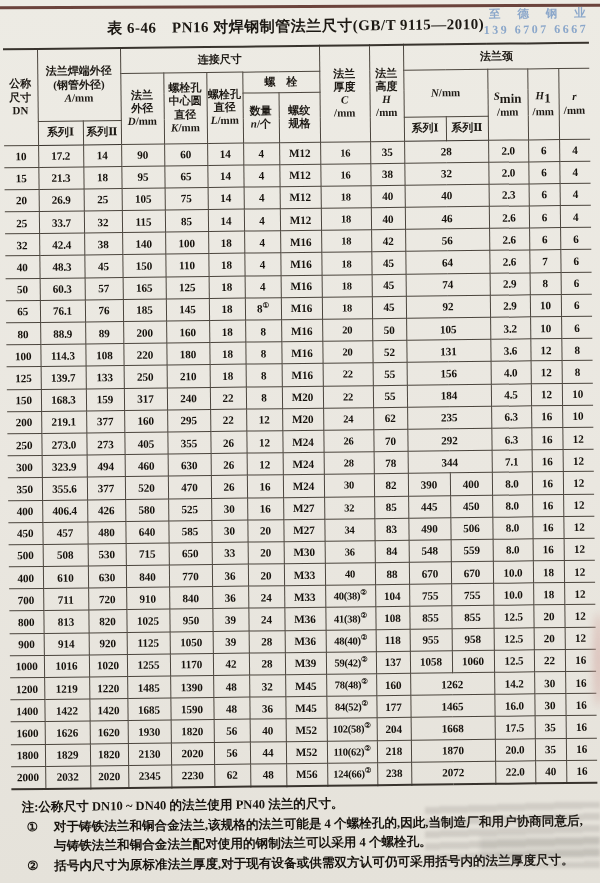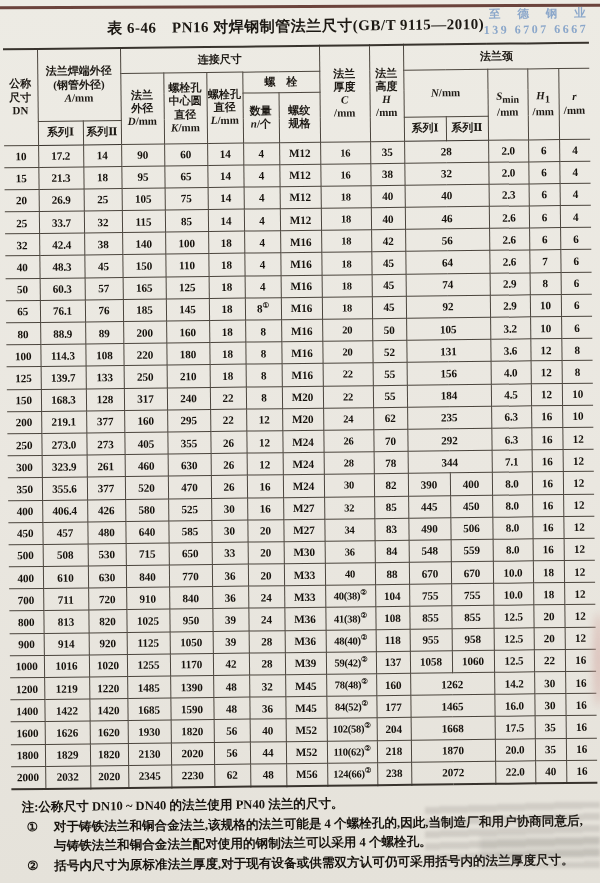--- a/index.html
+++ b/index.html
@@ -42,21 +42,21 @@
   }
   table tr > *:first-child { border-left:none; }
   table tr > *:last-child  { border-right:none; }
   thead th { font-weight:700; font-size:11px; line-height:1.2; color:#1e1a15; }
   thead tr.h1 { height:25px; }
   thead tr.h2 { height:21px; }
   thead tr.h3 { height:26px; }
   thead tr.h4 { height:24px; }
   thead tr.h4 th { border-bottom:1.5px solid #38332d; }
   thead i { font-style:italic; font-family:"Liberation Serif",serif; }
-  thead sub { font-size:10px; }
+  thead sub { font-size:13px; }
   tbody td {
     font-size:11.2px; font-weight:600; height:21.2px; color:#16120d;
     letter-spacing:-0.1px;
   }
   tbody td:nth-child(9) { font-size:10.6px; letter-spacing:-0.3px; }
   tbody sup { font-size:7.5px; vertical-align:super; line-height:0; }
 
   .notes {
     margin:8px 10px 0 17px; font-size:12.6px; font-weight:700; line-height:1.52;
     color:#17130e;
@@ -366,21 +366,21 @@
             <td>22</td>
             <td>55</td>
             <td colspan="2">156</td>
             <td>4.0</td>
             <td>12</td>
             <td>8</td>
           </tr>
           <tr>
             <td>150</td>
             <td>168.3</td>
-            <td>128</td>
+            <td>159</td>
             <td>317</td>
             <td>240</td>
             <td>22</td>
             <td>8</td>
             <td>M20</td>
             <td>22</td>
             <td>55</td>
             <td colspan="2">184</td>
             <td>4.5</td>
             <td>12</td>
@@ -414,21 +414,21 @@
             <td>26</td>
             <td>70</td>
             <td colspan="2">292</td>
             <td>6.3</td>
             <td>16</td>
             <td>12</td>
           </tr>
           <tr>
             <td>300</td>
             <td>323.9</td>
-            <td>261</td>
+            <td>494</td>
             <td>460</td>
             <td>630</td>
             <td>26</td>
             <td>12</td>
             <td>M24</td>
             <td>28</td>
             <td>78</td>
             <td colspan="2">344</td>
             <td>7.1</td>
             <td>16</td>

